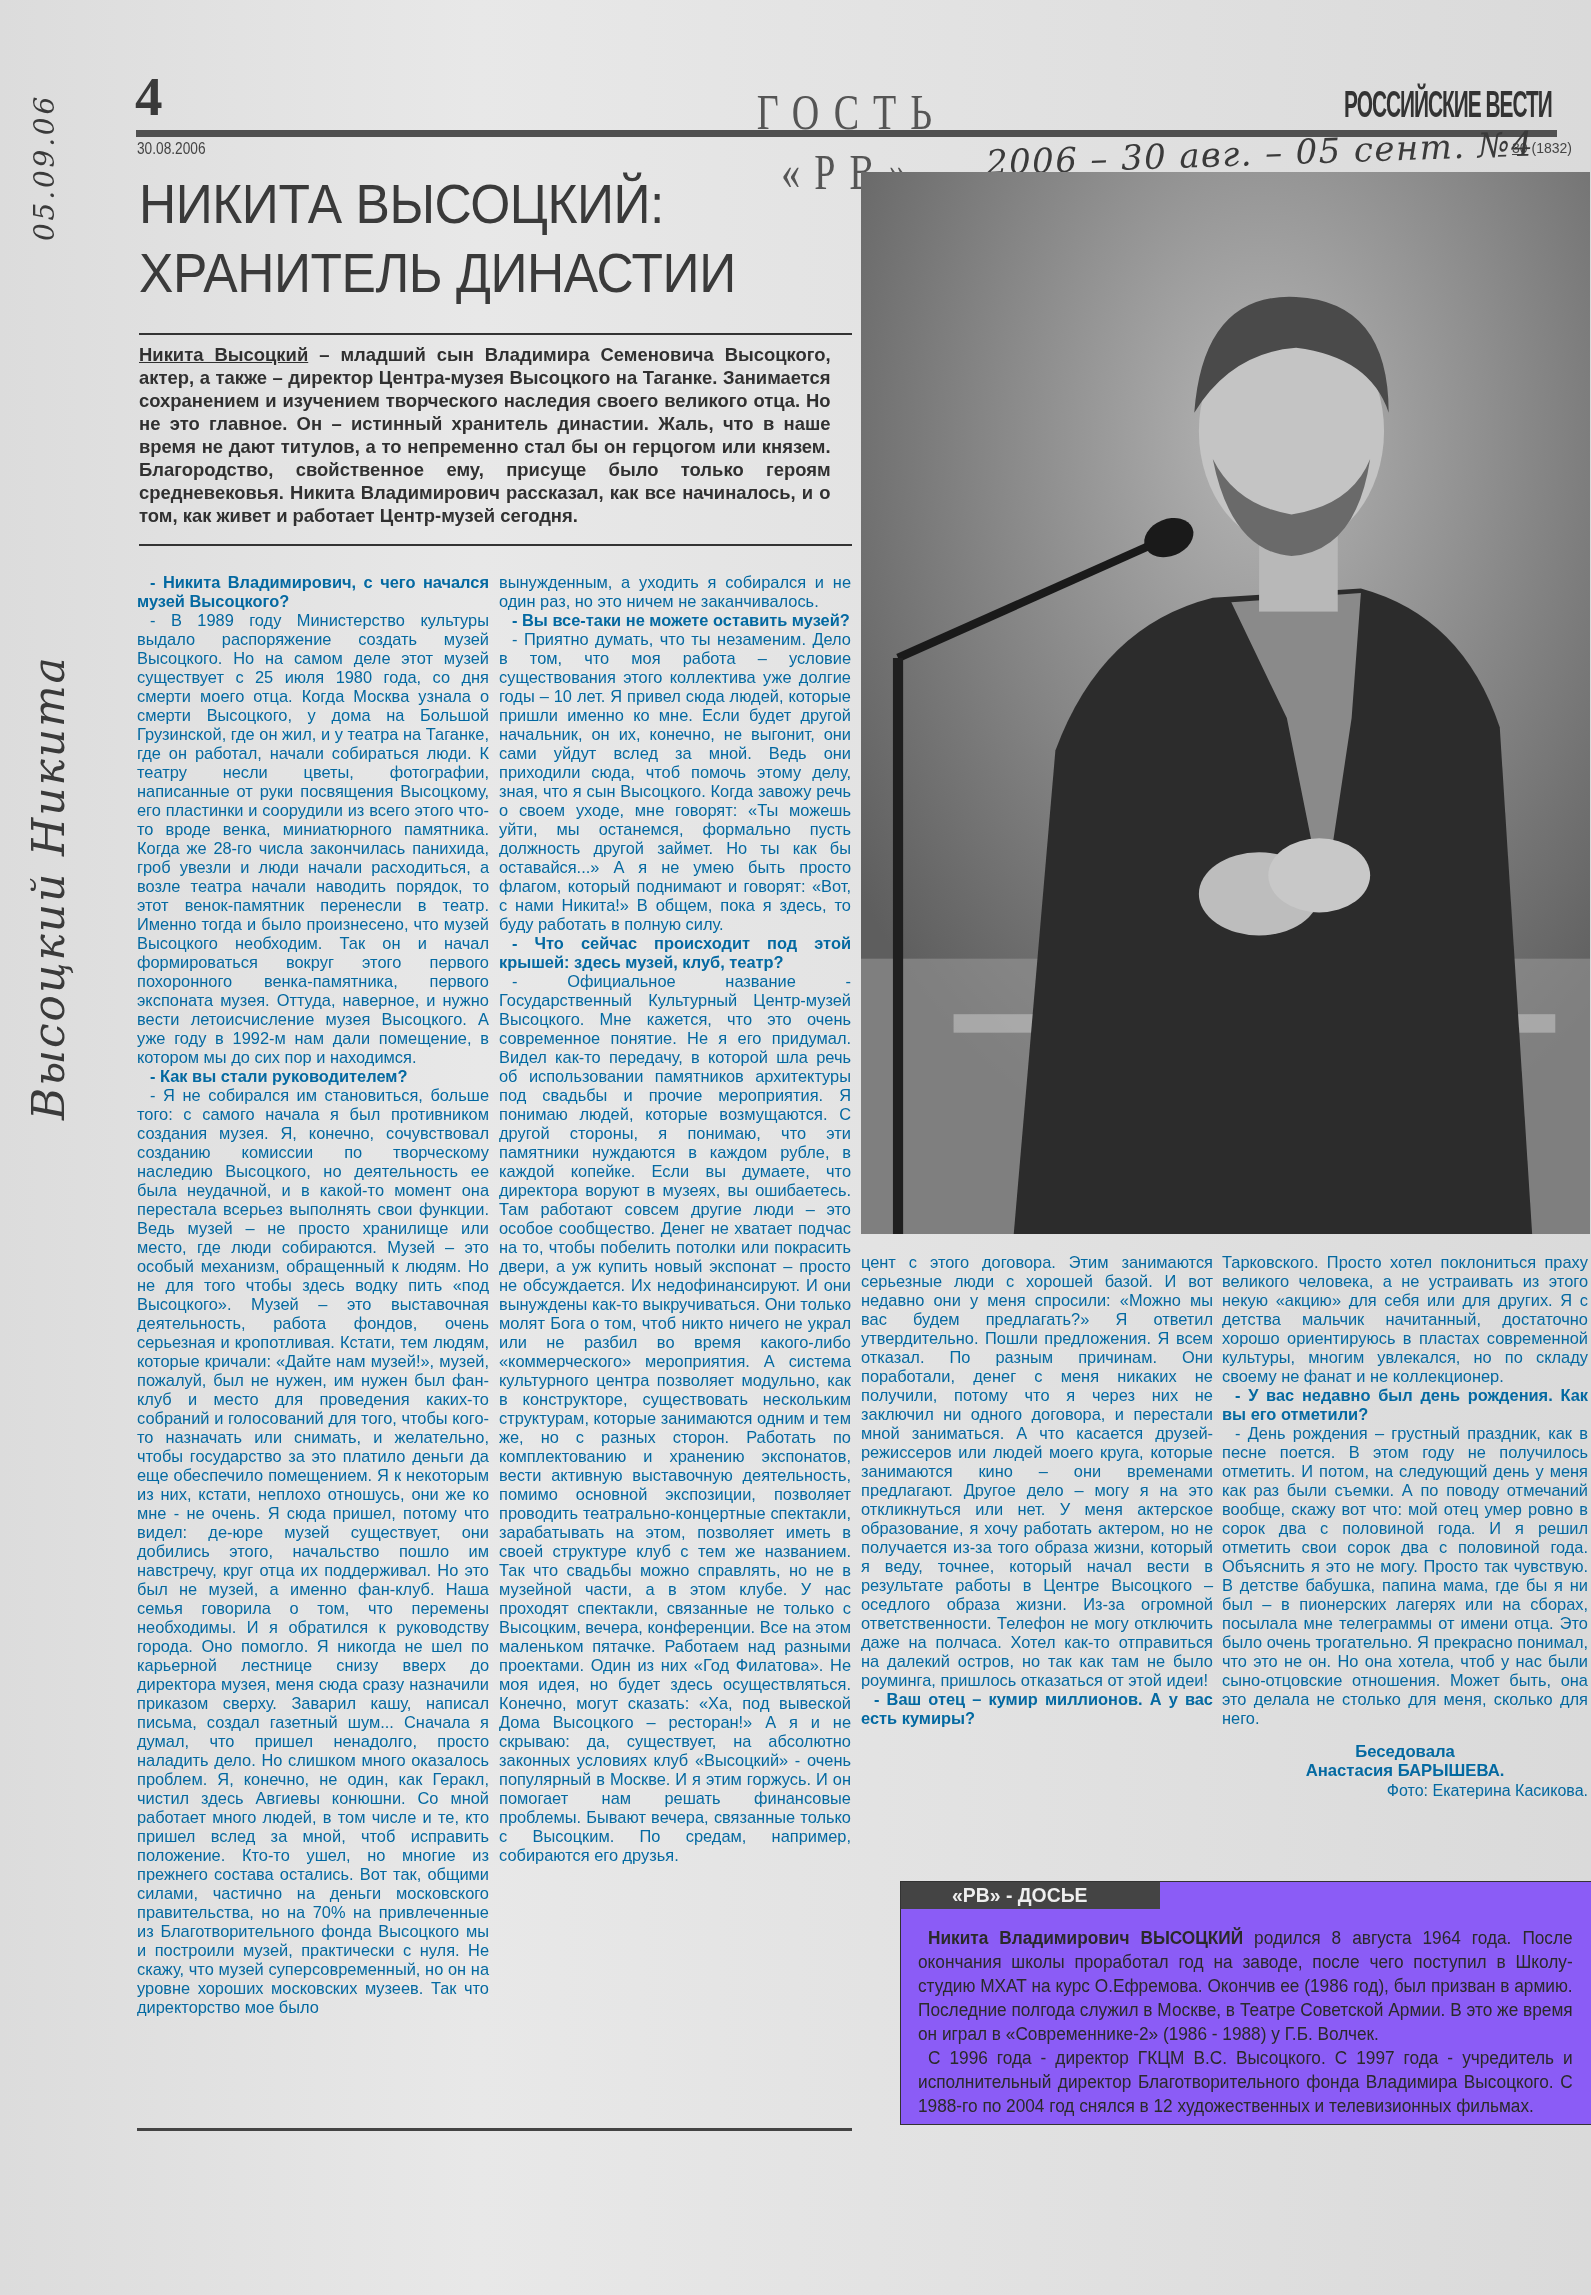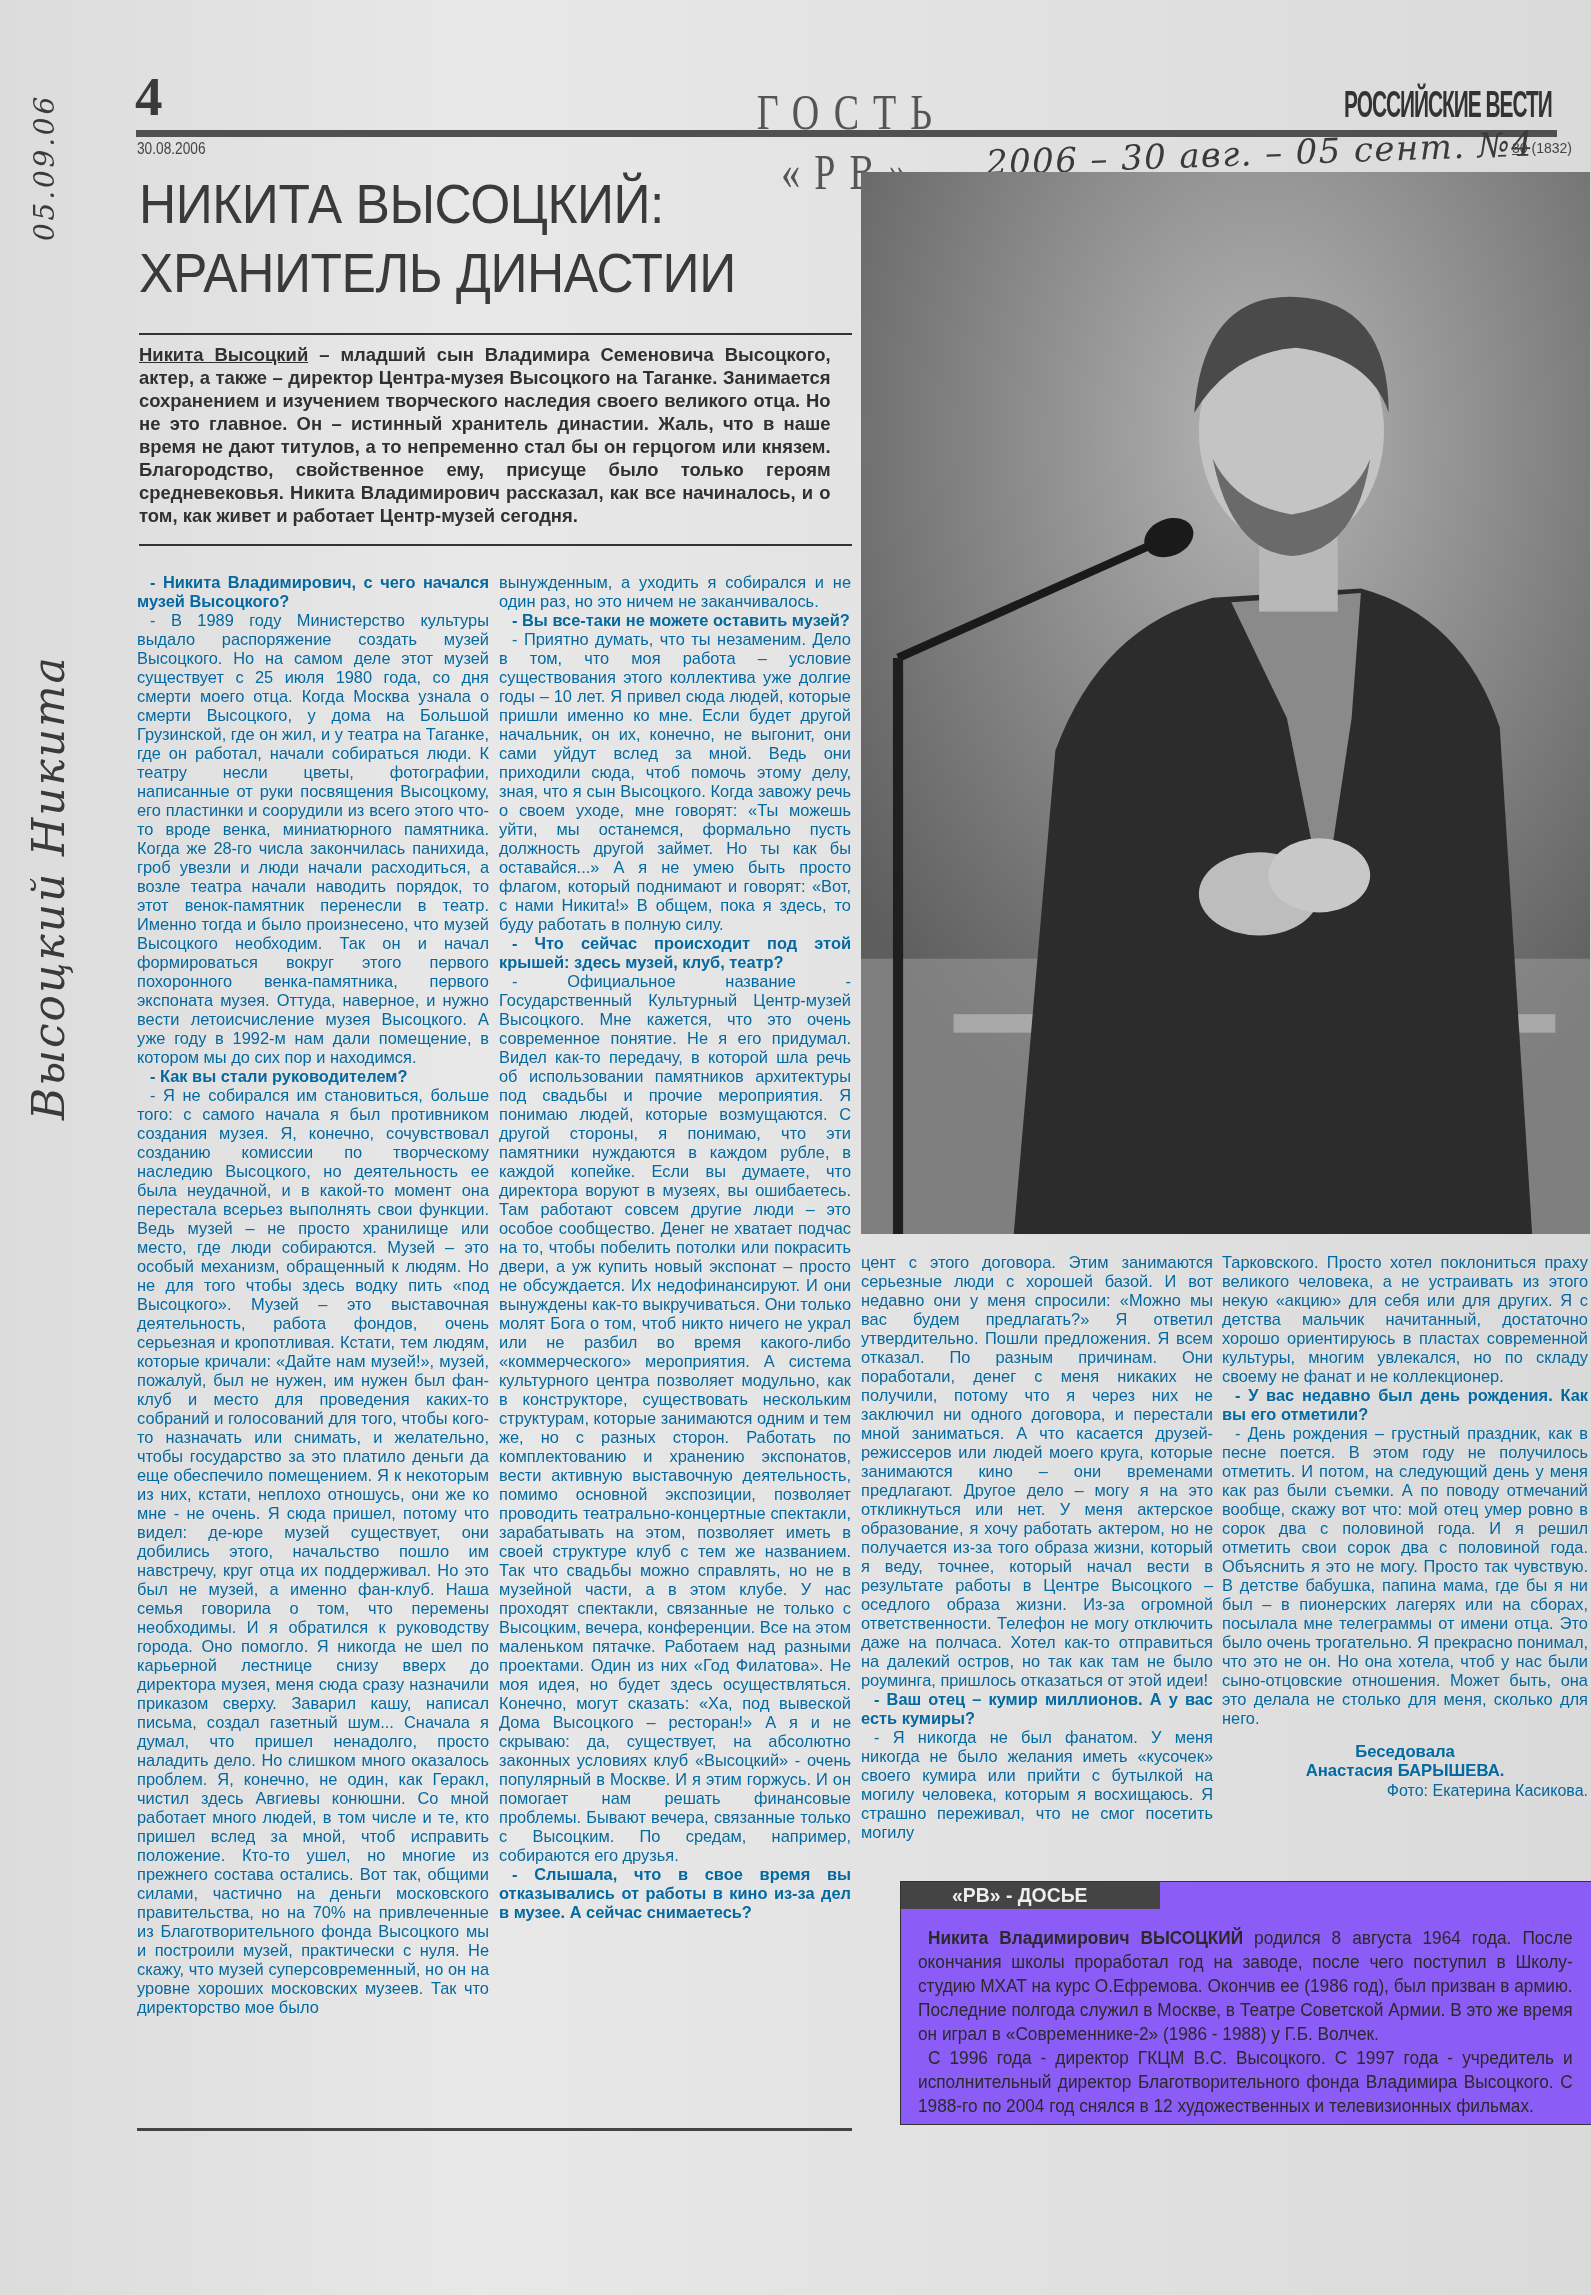--- a/index.html
+++ b/index.html
@@ -122,26 +122,24 @@
     <p>- В 1989 году Министерство культуры выдало распоряжение создать музей Высоцкого. Но на самом деле этот музей существует с 25 июля 1980 года, со дня смерти моего отца. Когда Москва узнала о смерти Высоцкого, у дома на Большой Грузинской, где он жил, и у театра на Таганке, где он работал, начали собираться люди. К театру несли цветы, фотографии, написанные от руки посвящения Высоцкому, его пластинки и соорудили из всего этого что-то вроде венка, миниатюрного памятника. Когда же 28-го числа закончилась панихида, гроб увезли и люди начали расходиться, а возле театра начали наводить порядок, то этот венок-памятник перенесли в театр. Именно тогда и было произнесено, что музей Высоцкого необходим. Так он и начал формироваться вокруг этого первого похоронного венка-памятника, первого экспоната музея. Оттуда, наверное, и нужно вести летоисчисление музея Высоцкого. А уже году в 1992-м нам дали помещение, в котором мы до сих пор и находимся.</p>
     <p class="q">- Как вы стали руководителем?</p>
     <p>- Я не собирался им становиться, больше того: с самого начала я был противником создания музея. Я, конечно, сочувствовал созданию комиссии по творческому наследию Высоцкого, но деятельность ее была неудачной, и в какой-то момент она перестала всерьез выполнять свои функции. Ведь музей – не просто хранилище или место, где люди собираются. Музей – это особый механизм, обращенный к людям. Но не для того чтобы здесь водку пить «под Высоцкого». Музей – это выставочная деятельность, работа фондов, очень серьезная и кропотливая. Кстати, тем людям, которые кричали: «Дайте нам музей!», музей, пожалуй, был не нужен, им нужен был фан-клуб и место для проведения каких-то собраний и голосований для того, чтобы кого-то назначать или снимать, и желательно, чтобы государство за это платило деньги да еще обеспечило помещением. Я к некоторым из них, кстати, неплохо отношусь, они же ко мне - не очень. Я сюда пришел, потому что видел: де-юре музей существует, они добились этого, начальство пошло им навстречу, круг отца их поддерживал. Но это был не музей, а именно фан-клуб. Наша семья говорила о том, что перемены необходимы. И я обратился к руководству города. Оно помогло. Я никогда не шел по карьерной лестнице снизу вверх до директора музея, меня сюда сразу назначили приказом сверху. Заварил кашу, написал письма, создал газетный шум... Сначала я думал, что пришел ненадолго, просто наладить дело. Но слишком много оказалось проблем. Я, конечно, не один, как Геракл, чистил здесь Авгиевы конюшни. Со мной работает много людей, в том числе и те, кто пришел вслед за мной, чтоб исправить положение. Кто-то ушел, но многие из прежнего состава остались. Вот так, общими силами, частично на деньги московского правительства, но на 70% на привлеченные из Благотворительного фонда Высоцкого мы и построили музей, практически с нуля. Не скажу, что музей суперсовременный, но он на уровне хороших московских музеев. Так что директорство мое было</p>
   </div>
 <div class="abs col col2">
     <p style="text-indent: 0px;">вынужденным, а уходить я собирался и не один раз, но это ничем не заканчивалось.</p>
     <p class="q">- Вы все-таки не можете оставить музей?</p>
     <p>- Приятно думать, что ты незаменим. Дело в том, что моя работа – условие существования этого коллектива уже долгие годы – 10 лет. Я привел сюда людей, которые пришли именно ко мне. Если будет другой начальник, он их, конечно, не выгонит, они сами уйдут вслед за мной. Ведь они приходили сюда, чтоб помочь этому делу, зная, что я сын Высоцкого. Когда завожу речь о своем уходе, мне говорят: «Ты можешь уйти, мы останемся, формально пусть должность другой займет. Но ты как бы оставайся...» А я не умею быть просто флагом, который поднимают и говорят: «Вот, с нами Никита!» В общем, пока я здесь, то буду работать в полную силу.</p>
     <p class="q">- Что сейчас происходит под этой крышей: здесь музей, клуб, театр?</p>
     <p>- Официальное название - Государственный Культурный Центр-музей Высоцкого. Мне кажется, что это очень современное понятие. Не я его придумал. Видел как-то передачу, в которой шла речь об использовании памятников архитектуры под свадьбы и прочие мероприятия. Я понимаю людей, которые возмущаются. С другой стороны, я понимаю, что эти памятники нуждаются в каждом рубле, в каждой копейке. Если вы думаете, что директора воруют в музеях, вы ошибаетесь. Там работают совсем другие люди – это особое сообщество. Денег не хватает подчас на то, чтобы побелить потолки или покрасить двери, а уж купить новый экспонат – просто не обсуждается. Их недофинансируют. И они вынуждены как-то выкручиваться. Они только молят Бога о том, чтоб никто ничего не украл или не разбил во время какого-либо «коммерческого» мероприятия. А система культурного центра позволяет модульно, как в конструкторе, существовать нескольким структурам, которые занимаются одним и тем же, но с разных сторон. Работать по комплектованию и хранению экспонатов, вести активную выставочную деятельность, помимо основной экспозиции, позволяет проводить театрально-концертные спектакли, зарабатывать на этом, позволяет иметь в своей структуре клуб с тем же названием. Так что свадьбы можно справлять, но не в музейной части, а в этом клубе. У нас проходят спектакли, связанные не только с Высоцким, вечера, конференции. Все на этом маленьком пятачке. Работаем над разными проектами. Один из них «Год Филатова». Не моя идея, но будет здесь осуществляться. Конечно, могут сказать: «Ха, под вывеской Дома Высоцкого – ресторан!» А я и не скрываю: да, существует, на абсолютно законных условиях клуб «Высоцкий» - очень популярный в Москве. И я этим горжусь. И он помогает нам решать финансовые проблемы. Бывают вечера, связанные только с Высоцким. По средам, например, собираются его друзья.</p>
-    <p class="q">- Слышала, что в свое время вы отказывались от работы в кино из-за дел в музее. А сейчас снимаетесь?</p>
   </div>
 <div class="abs col col3">
     <p style="text-indent: 0px;">цент с этого договора. Этим занимаются серьезные люди с хорошей базой. И вот недавно они у меня спросили: «Можно мы вас будем предлагать?» Я ответил утвердительно. Пошли предложения. Я всем отказал. По разным причинам. Они поработали, денег с меня никаких не получили, потому что я через них не заключил ни одного договора, и перестали мной заниматься. А что касается друзей-режиссеров или людей моего круга, которые занимаются кино – они временами предлагают. Другое дело – могу я на это откликнуться или нет. У меня актерское образование, я хочу работать актером, но не получается из-за того образа жизни, который я веду, точнее, который начал вести в результате работы в Центре Высоцкого – оседлого образа жизни. Из-за огромной ответственности. Телефон не могу отключить даже на полчаса. Хотел как-то отправиться на далекий остров, но так как там не было роуминга, пришлось отказаться от этой идеи!</p>
     <p class="q">- Ваш отец – кумир миллионов. А у вас есть кумиры?</p>
-    <p>- Я никогда не был фанатом. У меня никогда не было желания иметь «кусочек» своего кумира или прийти с бутылкой на могилу человека, которым я восхищаюсь. Я страшно переживал, что не смог посетить могилу</p>
   </div>
 <div class="abs col col4">
   <div class="col4-paras">
       <p style="text-indent: 0px;">Тарковского. Просто хотел поклониться праху великого человека, а не устраивать из этого некую «акцию» для себя или для других. Я с детства мальчик начитанный, достаточно хорошо ориентируюсь в пластах современной культуры, многим увлекался, но по складу своему не фанат и не коллекционер.</p>
       <p class="q">- У вас недавно был день рождения. Как вы его отметили?</p>
       <p>- День рождения – грустный праздник, как в песне поется. В этом году не получилось отметить. И потом, на следующий день у меня как раз были съемки. А по поводу отмечаний вообще, скажу вот что: мой отец умер ровно в сорок два с половиной года. И я решил отметить свои сорок два с половиной года. Объяснить я это не могу. Просто так чувствую. В детстве бабушка, папина мама, где бы я ни был – в пионерских лагерях или на сборах, посылала мне телеграммы от имени отца. Это было очень трогательно. Я прекрасно понимал, что это не он. Но она хотела, чтоб у нас были сыно-отцовские отношения. Может быть, она это делала не столько для меня, сколько для него.</p>
     </div>
   <div class="signoff" style="margin-top:14px">Беседовала</div>
   <div class="signoff">Анастасия БАРЫШЕВА.</div>
   <div class="photo-credit">Фото: Екатерина Касикова.</div>

